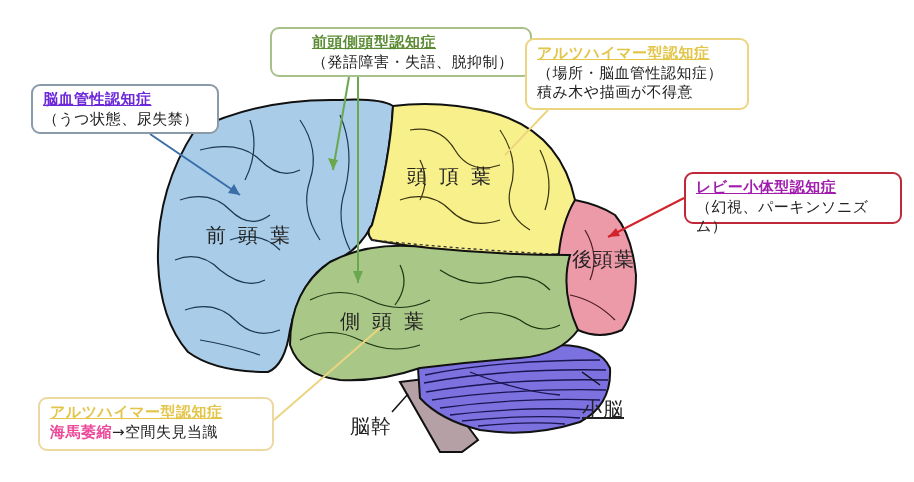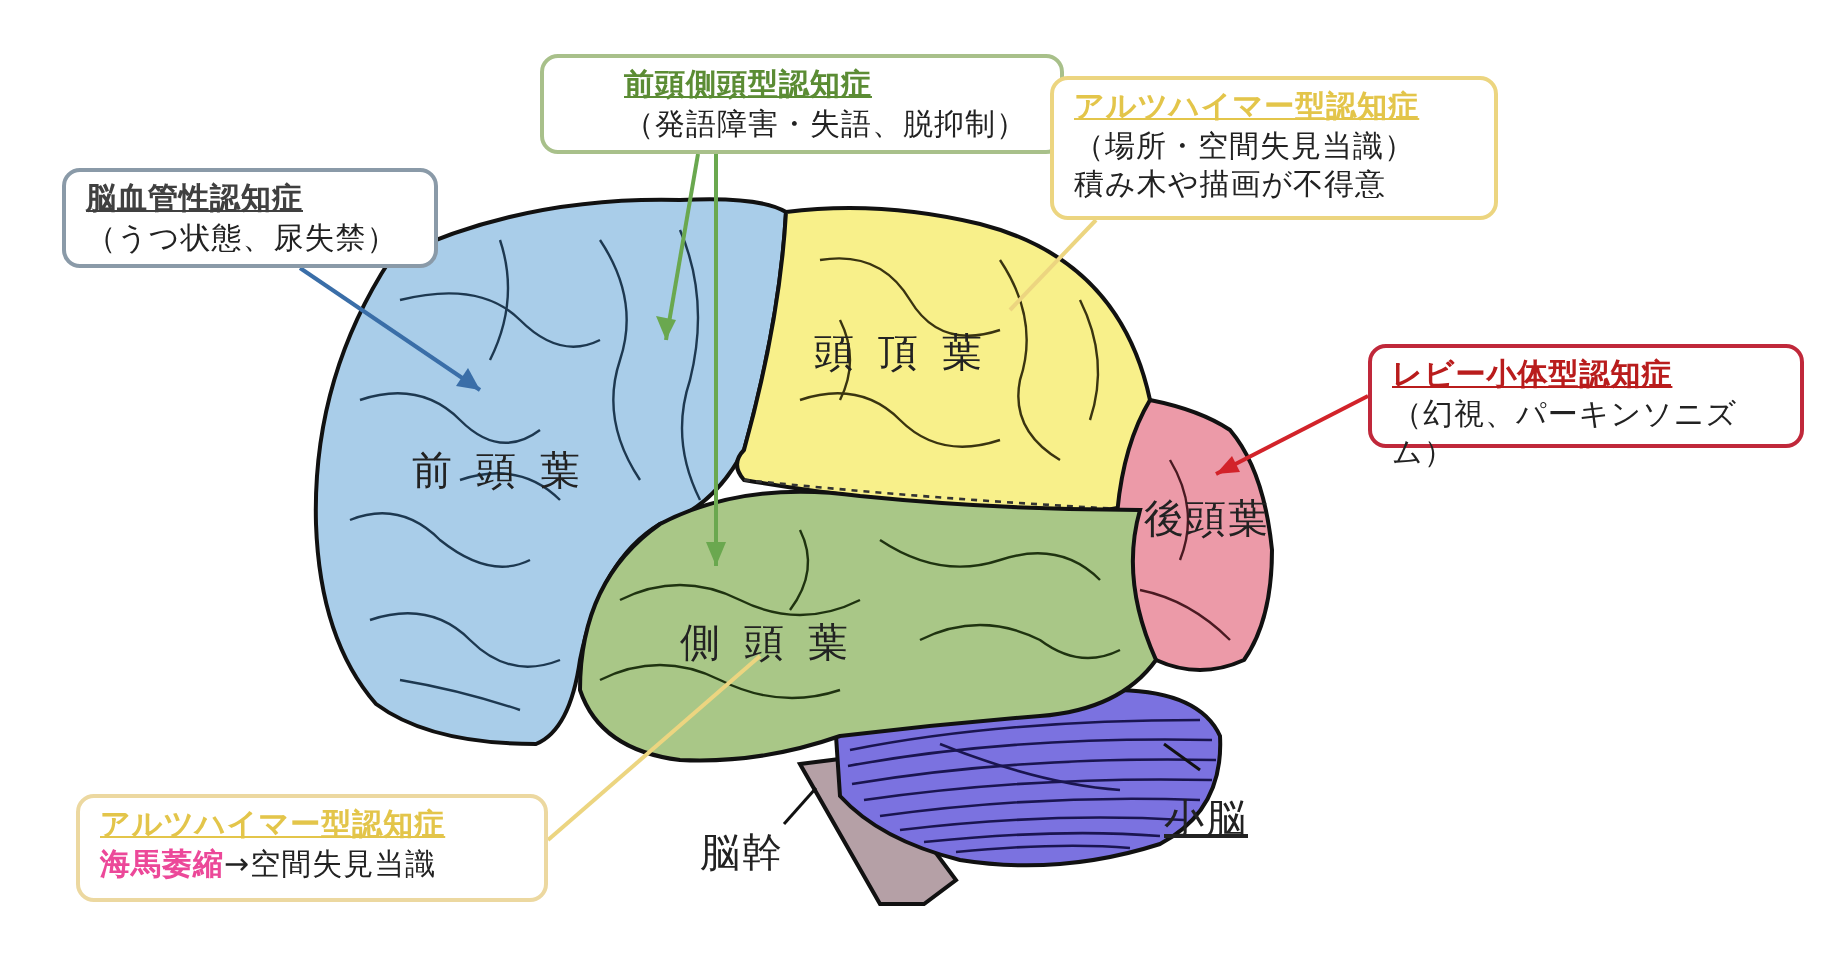--- a/index.html
+++ b/index.html
@@ -5,27 +5,27 @@
   html, body { margin: 0; padding: 0; background: #ffffff; }
   body { width: 914px; height: 482px; position: relative; overflow: hidden;
          font-family: "DejaVu Sans", "Liberation Sans", sans-serif; }
   .stage { position: absolute; left: 0; top: 0; width: 914px; height: 482px; }
   svg.brain { position: absolute; left: 0; top: 0; }
   .callout { position: absolute; background: #ffffff; border-radius: 9px; border: 2px solid;
              padding: 4px 10px 5px 10px; box-sizing: border-box; line-height: 1.3; }
   .callout .title { font-weight: bold; text-decoration: underline; font-size: 15px; letter-spacing: 0.5px; }
   .callout .desc { font-size: 15px; color: #222; letter-spacing: 0.5px; }
   #c-vascular { left: 31px; top: 84px; width: 188px; height: 50px; border-color: #8a9aa8; }
-  #c-vascular .title { color: #404040; }
+  #c-vascular .title { color: #6d28d9; }
   #c-ftd { left: 270px; top: 27px; width: 262px; height: 50px; border-color: #a8c08a; padding-left: 40px; }
   #c-ftd .title { color: #5b8c34; }
   #c-ad-top { left: 525px; top: 38px; width: 224px; height: 72px; border-color: #ecd580; }
   #c-ad-top .title { color: #e3c54a; }
   #c-lewy { left: 684px; top: 172px; width: 218px; height: 52px; border-color: #c0283a; }
-  #c-lewy .title { color: #b91c1c; }
+  #c-lewy .title { color: #a21caf; }
   #c-ad-bottom { left: 38px; top: 397px; width: 236px; height: 54px; border-color: #ecd8a0; }
   #c-ad-bottom .title { color: #e3c54a; }
   #c-ad-bottom .desc .red { color: #ec4899; font-weight: bold; }
   .region-label { position: absolute; font-size: 20px; color: #222; letter-spacing: 12px; white-space: nowrap; }
   .region-label.tight { letter-spacing: 1px; }
 </style>
 </head>
 <body>
 
 <div class="stage">
@@ -121,21 +121,21 @@
     <div class="desc">（うつ状態、尿失禁）</div>
   </div>
 
   <div class="callout" id="c-ftd">
     <div class="title">前頭側頭型認知症</div>
     <div class="desc">（発語障害・失語、脱抑制）</div>
   </div>
 
   <div class="callout" id="c-ad-top">
     <div class="title">アルツハイマー型認知症</div>
-    <div class="desc">（場所・空間失見当識）</div>
+    <div class="desc">（場所・脳血管性認知症）</div>
     <div class="desc">積み木や描画が不得意</div>
   </div>
 
   <div class="callout" id="c-lewy">
     <div class="title">レビー小体型認知症</div>
     <div class="desc">（幻視、パーキンソニズム）</div>
   </div>
 
   <div class="callout" id="c-ad-bottom">
     <div class="title">アルツハイマー型認知症</div>

